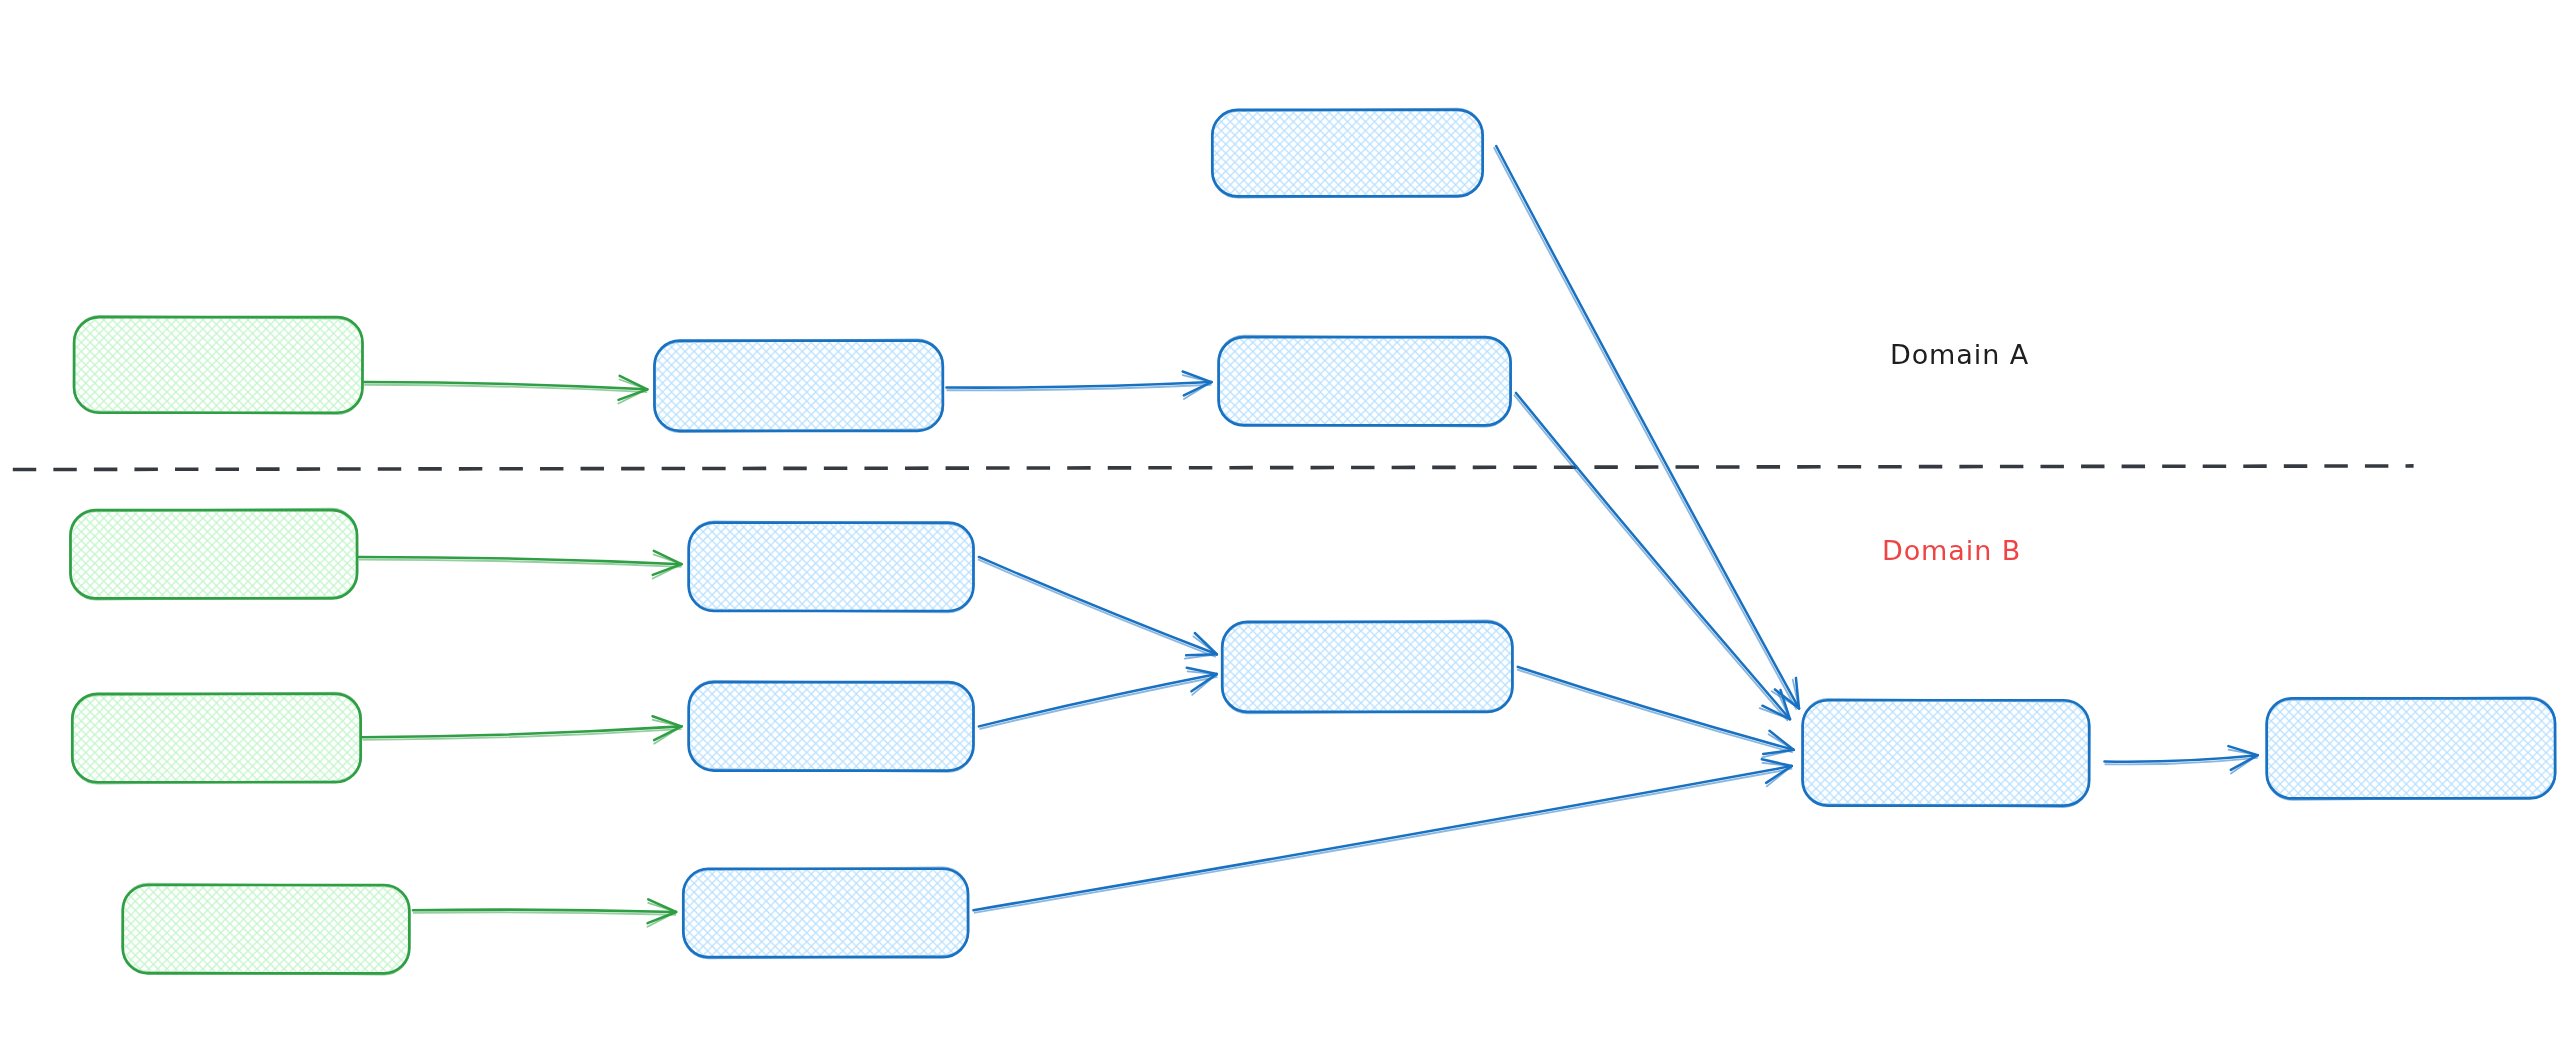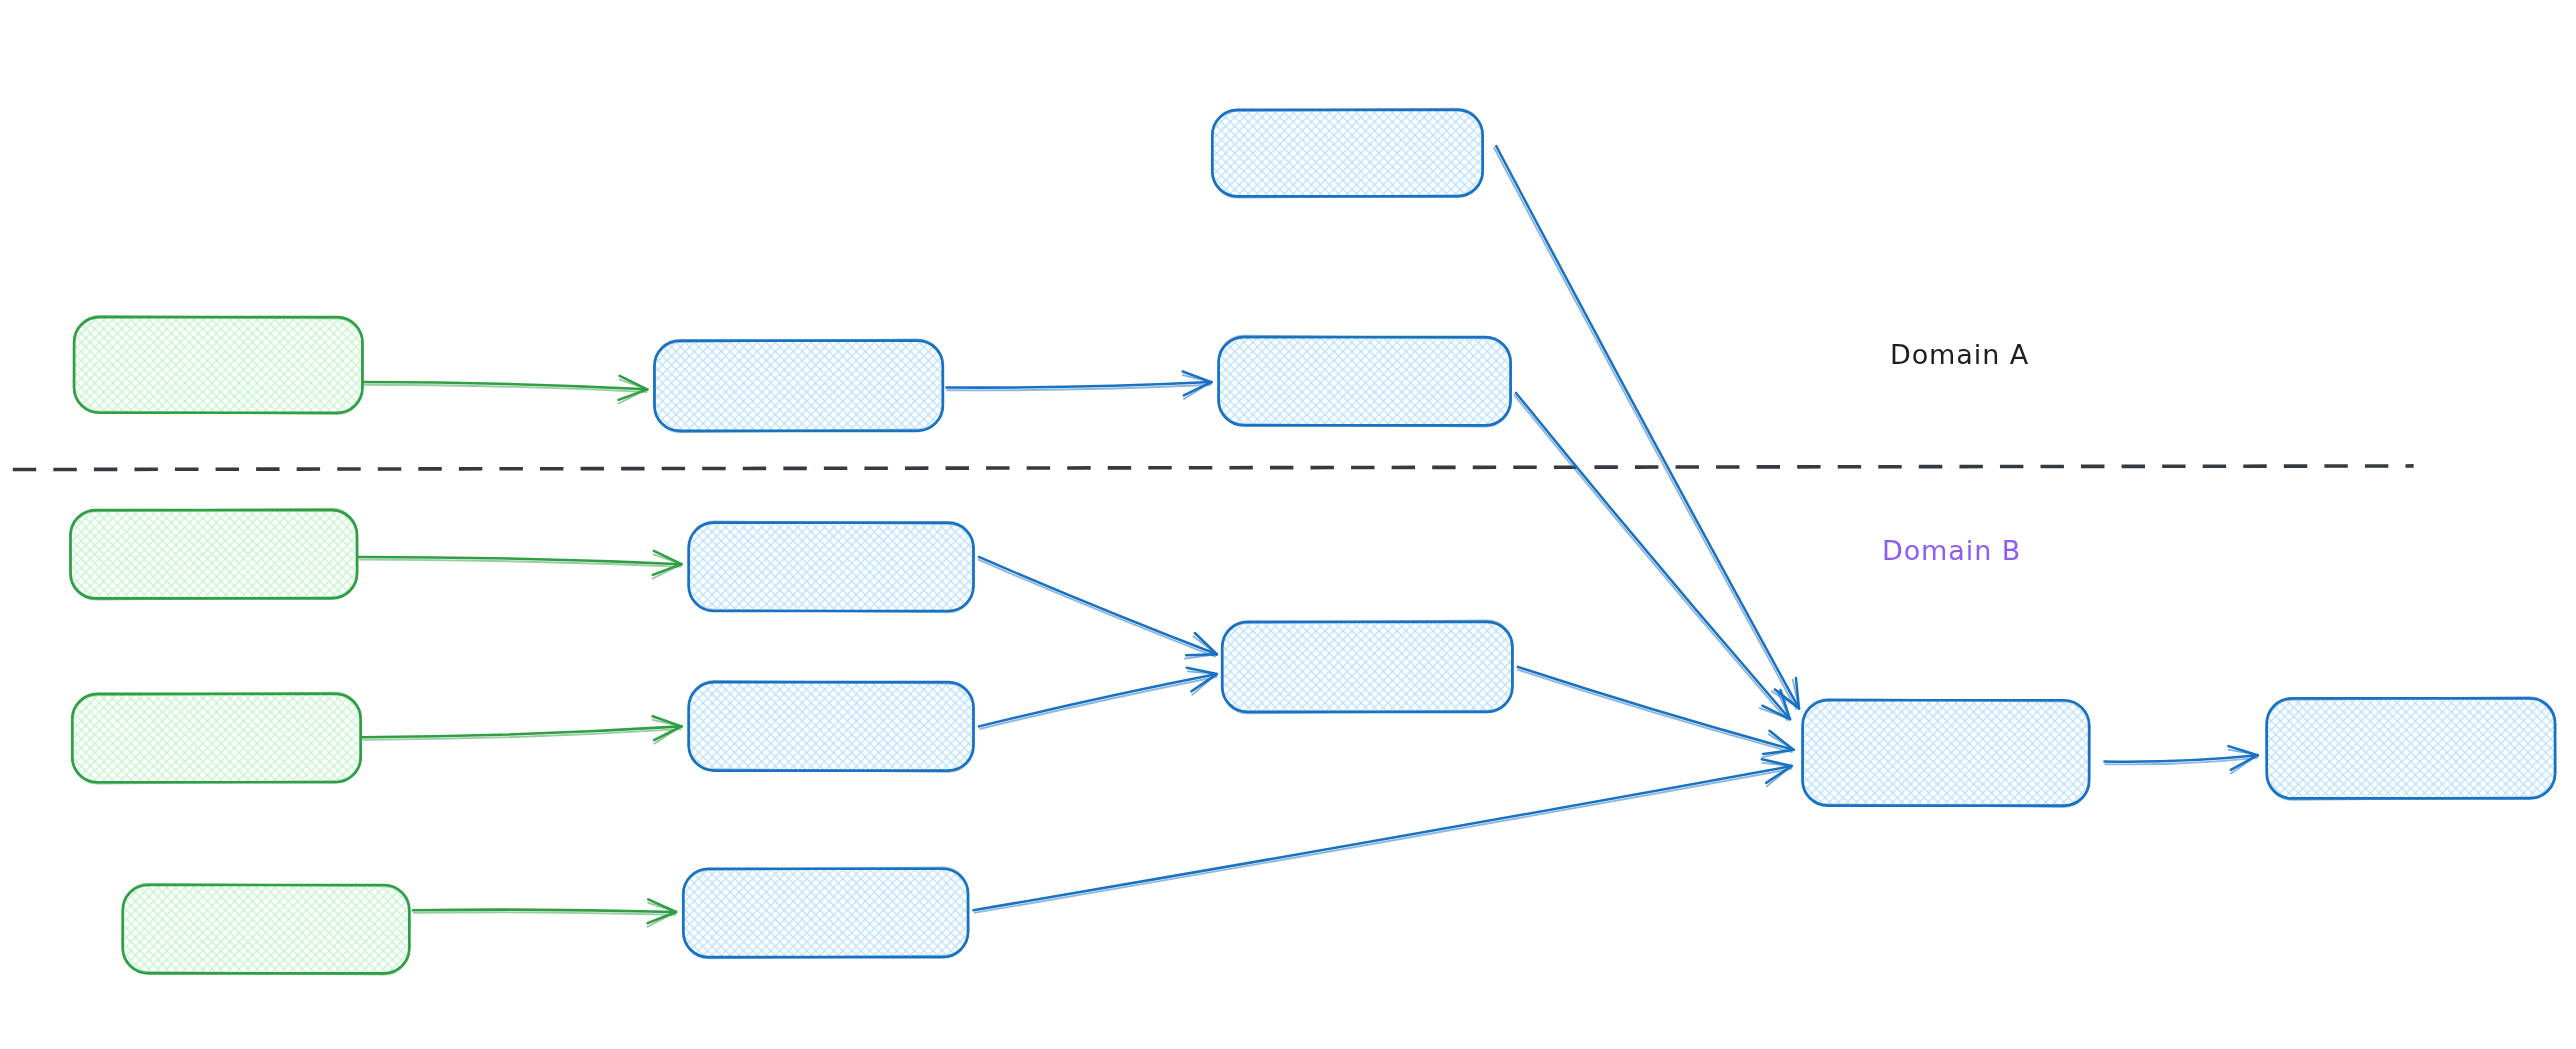--- a/index.html
+++ b/index.html
@@ -188,15 +188,15 @@
       <g>
         <rect x="2000" y="777" width="318" height="117" rx="28" fill="none" stroke="#1971c2" stroke-width="2.4000000000000004" opacity="0.5" transform="rotate(0.55 2159 835.5)"></rect>
         <rect x="2000" y="777" width="318" height="117" rx="28" fill="url(#hatch-blue)" stroke="#1971c2" stroke-width="3"></rect>
       </g>
       <g>
         <rect x="2515" y="775" width="320" height="111" rx="28" fill="none" stroke="#1971c2" stroke-width="2.4000000000000004" opacity="0.5" transform="rotate(-0.55 2675 830.5)"></rect>
         <rect x="2515" y="775" width="320" height="111" rx="28" fill="url(#hatch-blue)" stroke="#1971c2" stroke-width="3"></rect>
       </g>
     </svg>
   <div class="domain-label" style="left: 1890px; top: 339px; color: rgb(30, 30, 30);">Domain A</div>
-  <div class="domain-label" style="left: 1882px; top: 535px; color: #8b5cf6;">Domain B</div>
+  <div class="domain-label" style="left: 1882px; top: 535px; color: #ef4444;">Domain B</div>
 </div>
 
 
 </body></html>

